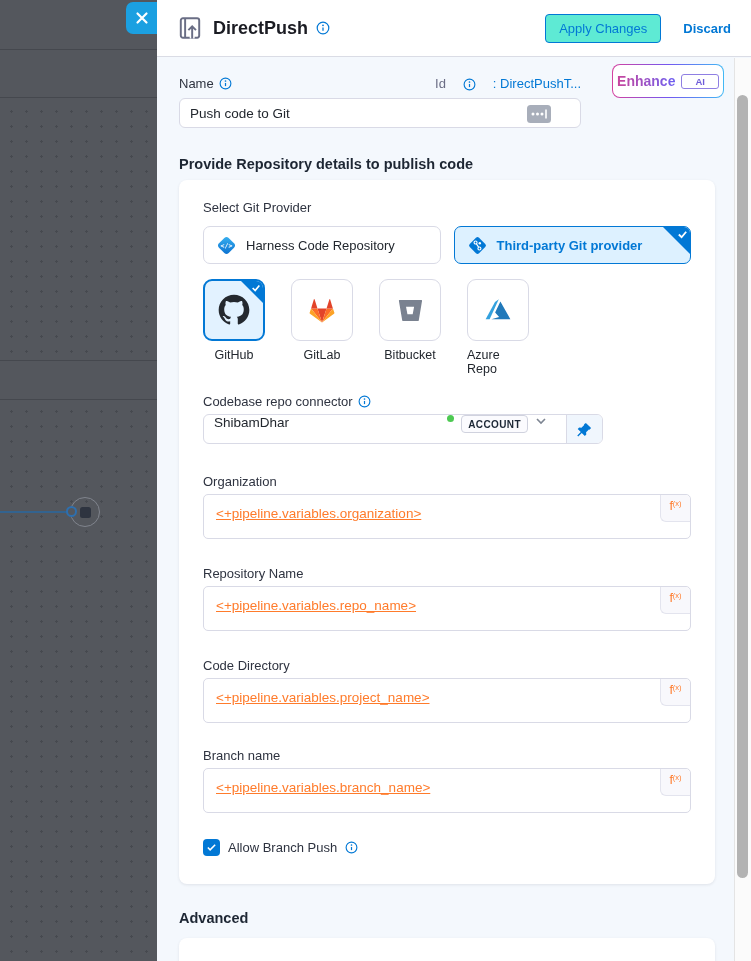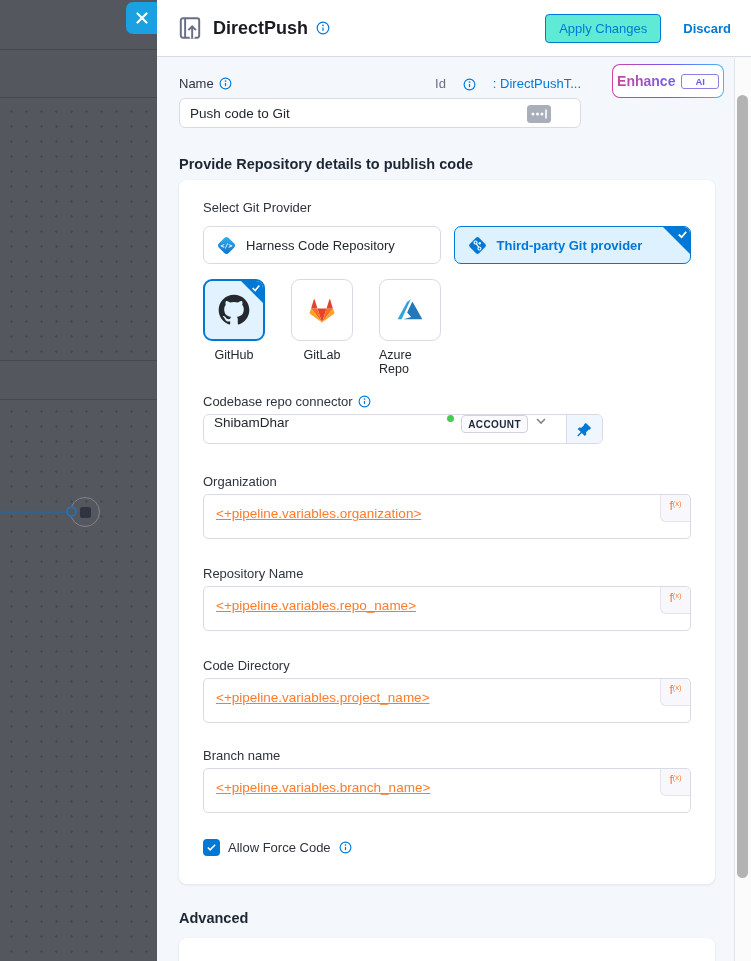--- a/index.html
+++ b/index.html
@@ -254,20 +254,30 @@
                   <path fill="#fca326" d="M3.8 10.9 2.7 14.1c-.1.3 0 .6.3.8L12 21.4z"></path>
                   <path fill="#fca326" d="M20.2 10.9l1.1 3.2c.1.3 0 .6-.3.8L12 21.4z"></path>
                   <path fill="#e24329" d="M3.8 10.9h4.8L6.5 4.2c-.1-.3-.5-.3-.6 0z"></path>
                   <path fill="#e24329" d="M20.2 10.9h-4.8l2.1-6.7c.1-.3.5-.3.6 0z"></path>
                 </svg>
             </span>
           </div>
           <div class="tile-label">GitLab</div>
         </div>
 
+        <div class="tile-wrap">
+          <div class="tile">
+            <span>
+              <svg width="28" height="28" viewBox="0 0 24 24">
+                  <path fill="#7a8290" d="M3.1 3.5c-.4 0-.7.4-.6.8l2.8 16.4c.1.4.4.8.9.8h12.6c.3 0 .6-.2.7-.6l2.8-16.6c.1-.4-.2-.8-.6-.8H3.1zm11.2 12.1H9.8L8.6 9.3h6.9l-1.2 6.3z"></path>
+                </svg>
+            </span>
+          </div>
+          <div class="tile-label">Bitbucket</div>
+        </div>
 
         <div class="tile-wrap">
           <div class="tile">
             <span>
               <svg width="30" height="30" viewBox="0 0 24 24">
                   <path fill="#33a1de" d="M12.6 3.4 5.3 19.4H2.1L9.6 5.6z"></path>
                   <path fill="#2179ba" d="M13.9 5.2 9.7 13.9l3.2 3.7-6.2 1.8h15.2z"></path>
                 </svg>
             </span>
           </div>
@@ -340,21 +350,21 @@
             <sub>(x)</sub>
           </div>
       </div>
 
       <div class="checkbox-row">
         <div class="checkbox">
           <svg width="11" height="11" viewBox="0 0 24 24">
               <polyline points="20,6 9,17 4,12" fill="none" stroke="#fff" stroke-width="3.4"></polyline>
             </svg>
         </div>
-        <span class="field-label">Allow Force Code</span>
+        <span class="field-label">Allow Branch Push</span>
         <span>
           <svg width="13" height="13" viewBox="0 0 14 14" fill="none">
               <circle cx="7" cy="7" r="5.8" stroke="#0278d5" stroke-width="1.2"></circle>
               <line x1="7" y1="6.4" x2="7" y2="9.8" stroke="#0278d5" stroke-width="1.3"></line>
               <circle cx="7" cy="4.3" r="0.9" fill="#0278d5"></circle>
             </svg>
         </span>
       </div>
     </div>
 

